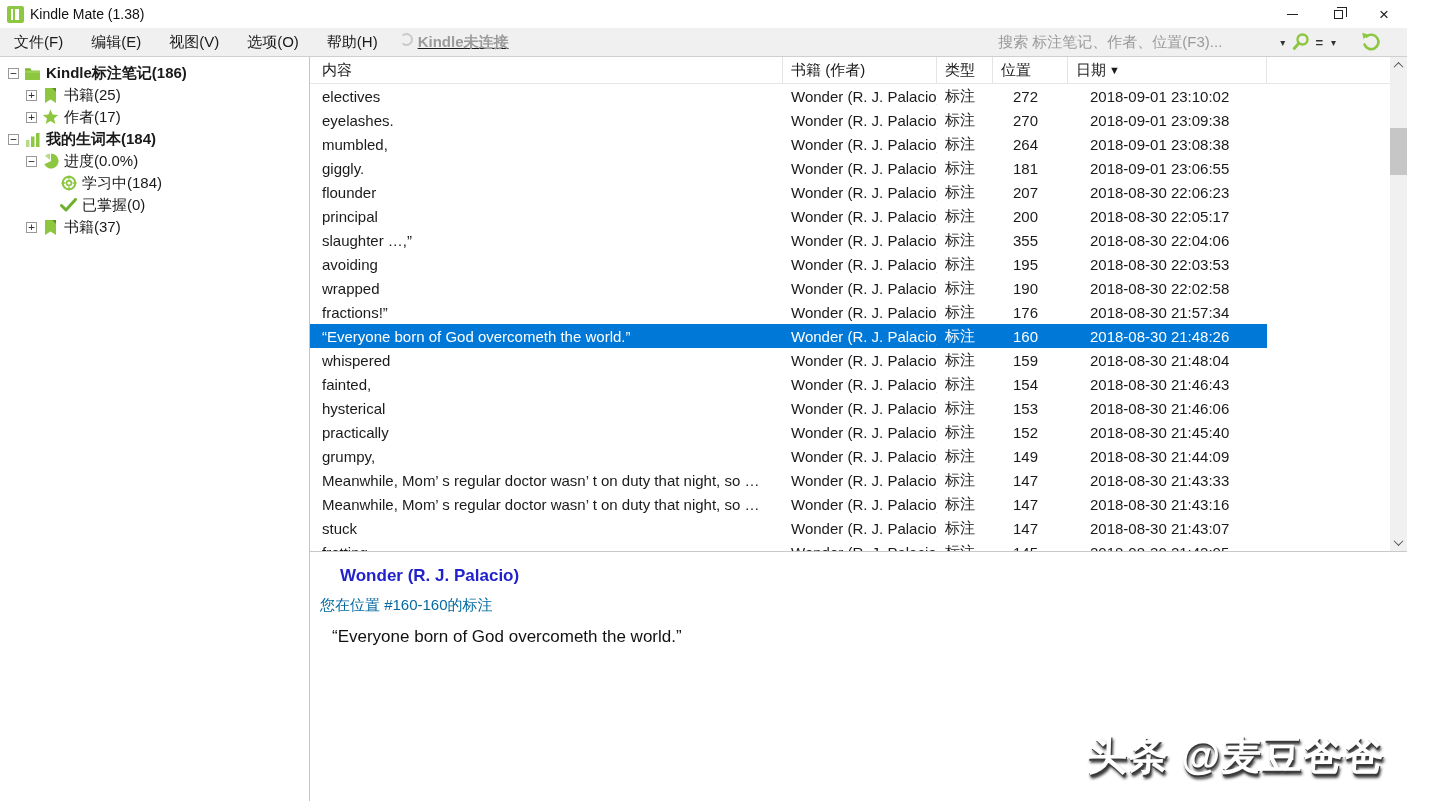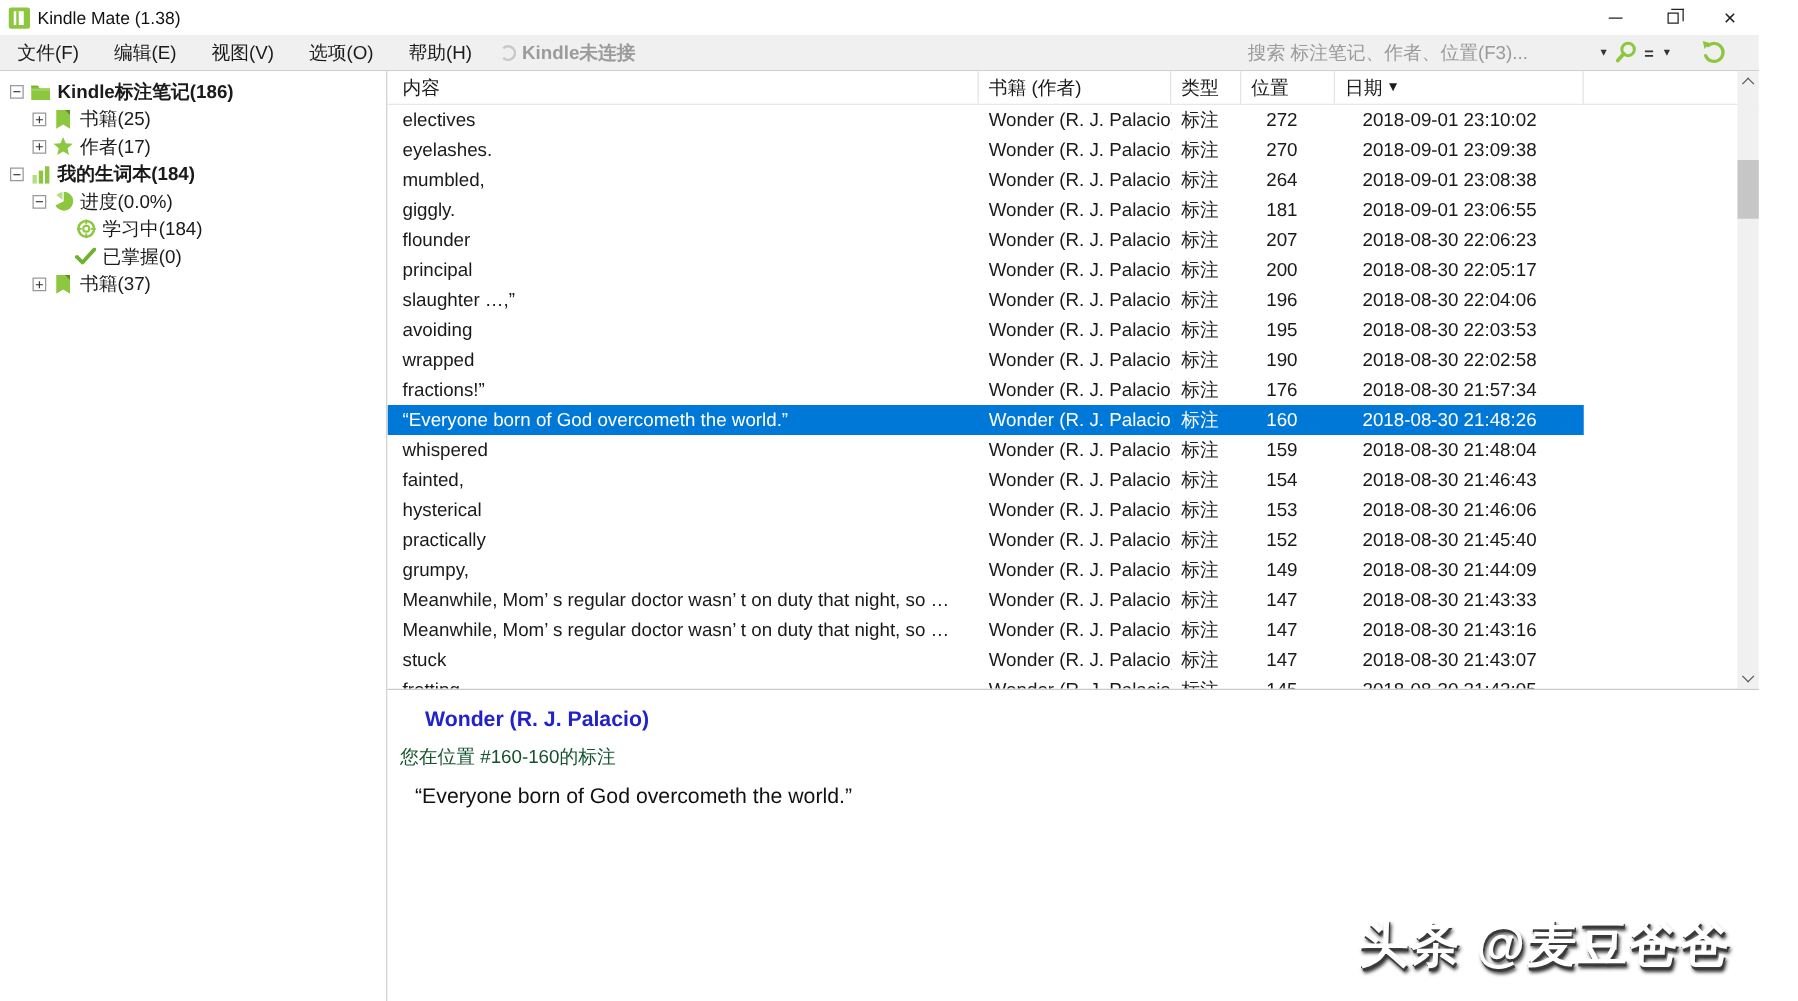--- a/index.html
+++ b/index.html
@@ -17,21 +17,21 @@
   .win-btn { width:46px; height:100%; display:flex; align-items:center; justify-content:center; color:#222; font-size:16px; cursor:default; }
   .glyph-min { width:11px; height:1px; background:#222; display:inline-block; }
   .glyph-restore { width:9px; height:9px; border:1px solid #222; position:relative; background:#fff; display:inline-block; }
   .glyph-restore::before { content:""; position:absolute; left:2px; top:-4px; width:9px; height:9px; border:1px solid #222; border-bottom:none; border-left:none; }
   .glyph-close { font-size:17px; line-height:1; }
 
   
   .menubar { height:29px; background:#f0f0f0; border-bottom:1px solid #cfcfcf; display:flex; align-items:center; font-size:15px; }
   .menus { display:flex; align-items:flex-start; }
   .menu-item { padding:0 14px; color:#1a1a1a; }
-  .conn { display:flex; align-items:center; margin-left:8px; }
+  .conn { display:flex; align-items:flex-start; margin-left:8px;text-decoration:underline; }
   .spinner { width:13px; height:13px; border:2px solid #c9c9c9; border-left-color:transparent; border-radius:50%; margin-right:5px; }
   .conn-label { color:#9b9b9b; font-weight:bold; font-size:15px; }
   .search-area { margin-left:auto; display:flex; align-items:center; padding-right:25px; }
   .search-placeholder { color:#9a9a9a; font-size:15px; margin-right:52px; }
   .caret { color:#333; font-size:10px; margin:0 6px; }
   .search-btn { display:flex; align-items:center; margin-right:18px; }
   .eq { font-size:13px; font-weight:bold; color:#333; margin:0 2px 0 4px; }
   .icon-svg { display:inline-block; vertical-align:middle; }
 
   
@@ -71,21 +71,21 @@
   .vs-btn { position:absolute; left:0; width:17px; height:17px; display:flex; align-items:center; justify-content:center; }
   .vs-up { top:0; } .vs-down { bottom:0; }
   .chev { width:7px; height:7px; border-left:1.5px solid #555; border-top:1.5px solid #555; }
   .chev.up { transform:rotate(45deg) translate(1px,1px); }
   .chev.down { transform:rotate(225deg) translate(1px,1px); }
   .vs-thumb { position:absolute; left:0; top:71px; width:17px; height:47px; background:#c6c6c6; }
 
   
   .detail { flex:1; border-top:1px solid #c9c9c9; background:#fff; padding:12px 0 0 0; position:relative; }
   .detail-title { color:#2222cc; font-weight:bold; font-size:17px; margin:2px 0 10px 30px; }
-  .detail-loc { color:#14532d; font-size:15px; margin:0 0 12px 10px; }
+  .detail-loc { color:#0369a1; font-size:15px; margin:0 0 12px 10px; }
   .detail-quote { color:#111; font-size:17px; margin-left:22px; }
 
   
   .watermark { position:absolute; right:22px; bottom:18px; font-size:40px; font-weight:900; color:#fff;
     letter-spacing:1px; text-shadow:1px 2px 0 #3a3a3a, 2px 4px 3px #2e2e2e; transform:skewX(-2deg); }
 </style>
 </head>
 <body>
 
 <div class="window">
@@ -282,21 +282,21 @@
               <span class="cell col-content">principal</span>
               <span class="cell col-book">Wonder (R. J. Palacio)</span>
               <span class="cell col-type">标注</span>
               <span class="cell col-pos">200</span>
               <span class="cell col-date">2018-08-30 22:05:17</span>
             </div>
             <div class="trow">
               <span class="cell col-content">slaughter …,”</span>
               <span class="cell col-book">Wonder (R. J. Palacio)</span>
               <span class="cell col-type">标注</span>
-              <span class="cell col-pos">196</span>
+              <span class="cell col-pos">355</span>
               <span class="cell col-date">2018-08-30 22:04:06</span>
             </div>
             <div class="trow">
               <span class="cell col-content">avoiding</span>
               <span class="cell col-book">Wonder (R. J. Palacio)</span>
               <span class="cell col-type">标注</span>
               <span class="cell col-pos">195</span>
               <span class="cell col-date">2018-08-30 22:03:53</span>
             </div>
             <div class="trow">

